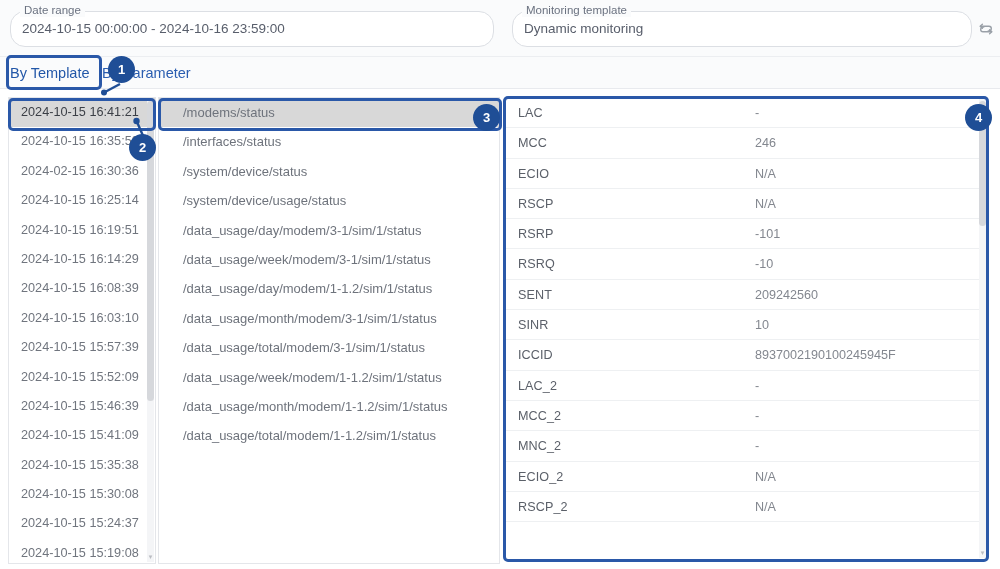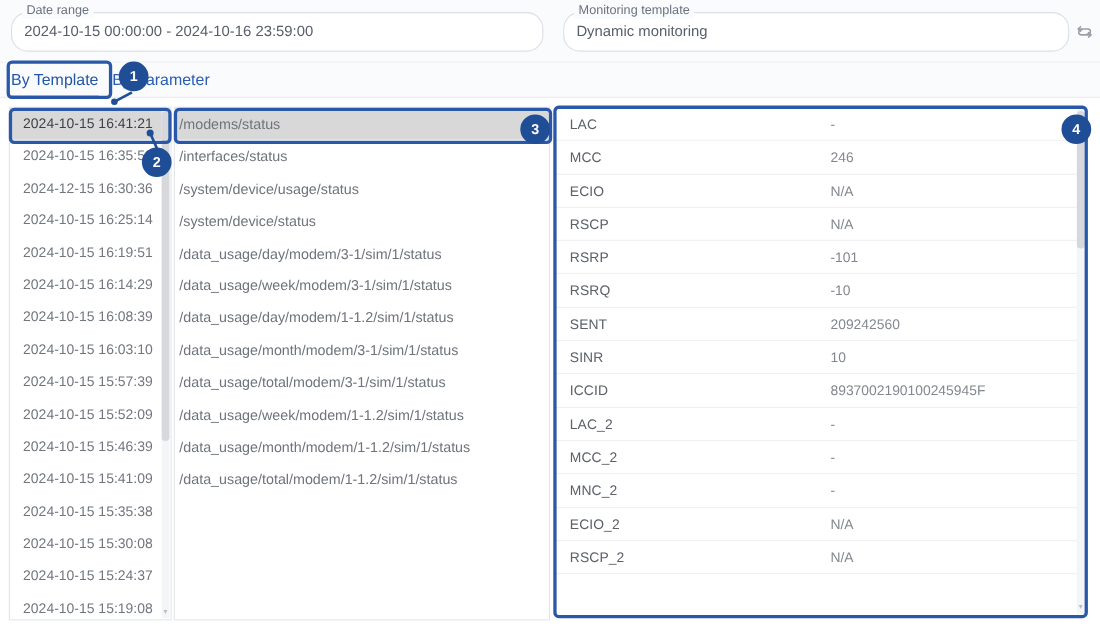--- a/index.html
+++ b/index.html
@@ -136,21 +136,21 @@
     height: 29.4px;
     line-height: 29.4px;
     font-size: 12.7px;
     color: #70757e;
     padding-left: 12px;
     white-space: nowrap;
     box-sizing: border-box;
   }
   .pane.paths .row {
     font-size: 13px;
-    padding-left: 4px;
+    padding-left: 24px;
     color: #6e737c;
   }
   .row.selected {
     background: #d8d8d8;
     color: #3b3f46;
   }
 
   
   .sbar {
     position: absolute;
@@ -267,21 +267,21 @@
   <div class="tab t0 active">By Template</div>
   <div class="tab t1">By Parameter</div>
 </div>
 
 <div class="panes">
 
   <div class="pane times">
     <div class="scroll-list">
         <div class="row selected">2024-10-15 16:41:21</div>
         <div class="row">2024-10-15 16:35:59</div>
-        <div class="row">2024-12-15 16:30:36</div>
+        <div class="row">2024-02-15 16:30:36</div>
         <div class="row">2024-10-15 16:25:14</div>
         <div class="row">2024-10-15 16:19:51</div>
         <div class="row">2024-10-15 16:14:29</div>
         <div class="row">2024-10-15 16:08:39</div>
         <div class="row">2024-10-15 16:03:10</div>
         <div class="row">2024-10-15 15:57:39</div>
         <div class="row">2024-10-15 15:52:09</div>
         <div class="row">2024-10-15 15:46:39</div>
         <div class="row">2024-10-15 15:41:09</div>
         <div class="row">2024-10-15 15:35:38</div>
@@ -292,22 +292,22 @@
     <div class="sbar">
       <div class="thumb" style="top:2px;height:300px;"></div>
       <div class="caret">▾</div>
     </div>
   </div>
 
   <div class="pane paths">
     <div class="scroll-list">
         <div class="row selected">/modems/status</div>
         <div class="row">/interfaces/status</div>
+        <div class="row">/system/device/status</div>
         <div class="row">/system/device/usage/status</div>
-        <div class="row">/system/device/status</div>
         <div class="row">/data_usage/day/modem/3-1/sim/1/status</div>
         <div class="row">/data_usage/week/modem/3-1/sim/1/status</div>
         <div class="row">/data_usage/day/modem/1-1.2/sim/1/status</div>
         <div class="row">/data_usage/month/modem/3-1/sim/1/status</div>
         <div class="row">/data_usage/total/modem/3-1/sim/1/status</div>
         <div class="row">/data_usage/week/modem/1-1.2/sim/1/status</div>
         <div class="row">/data_usage/month/modem/1-1.2/sim/1/status</div>
         <div class="row">/data_usage/total/modem/1-1.2/sim/1/status</div>
       </div>
   </div>

